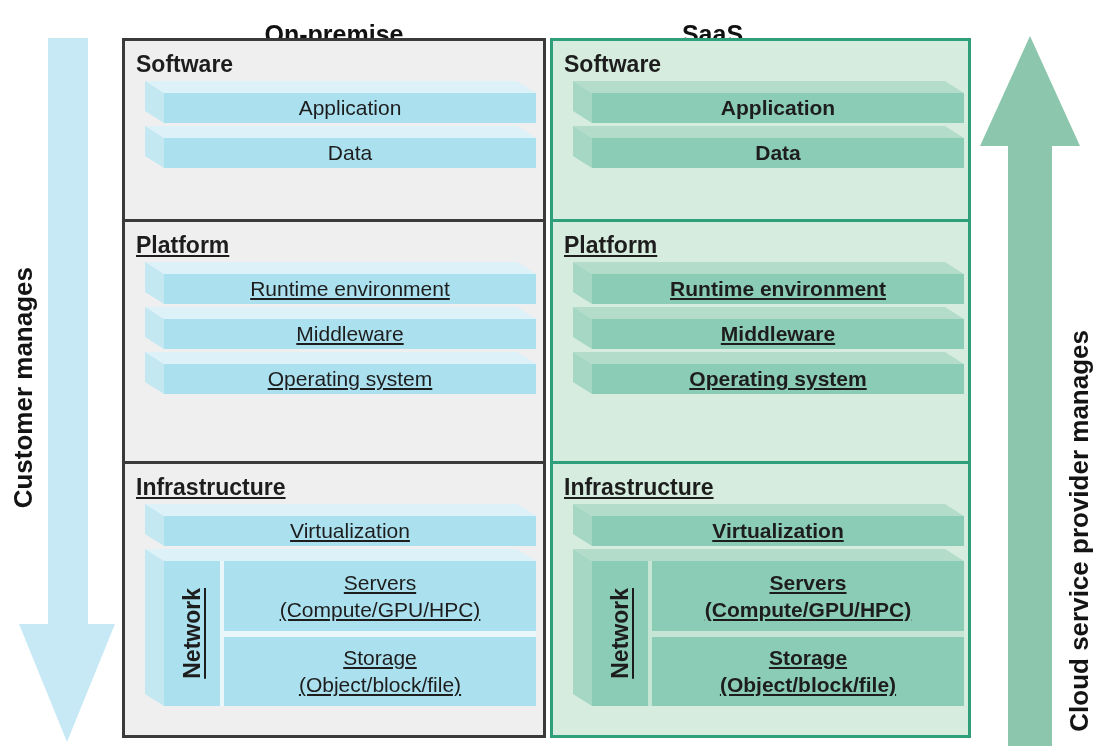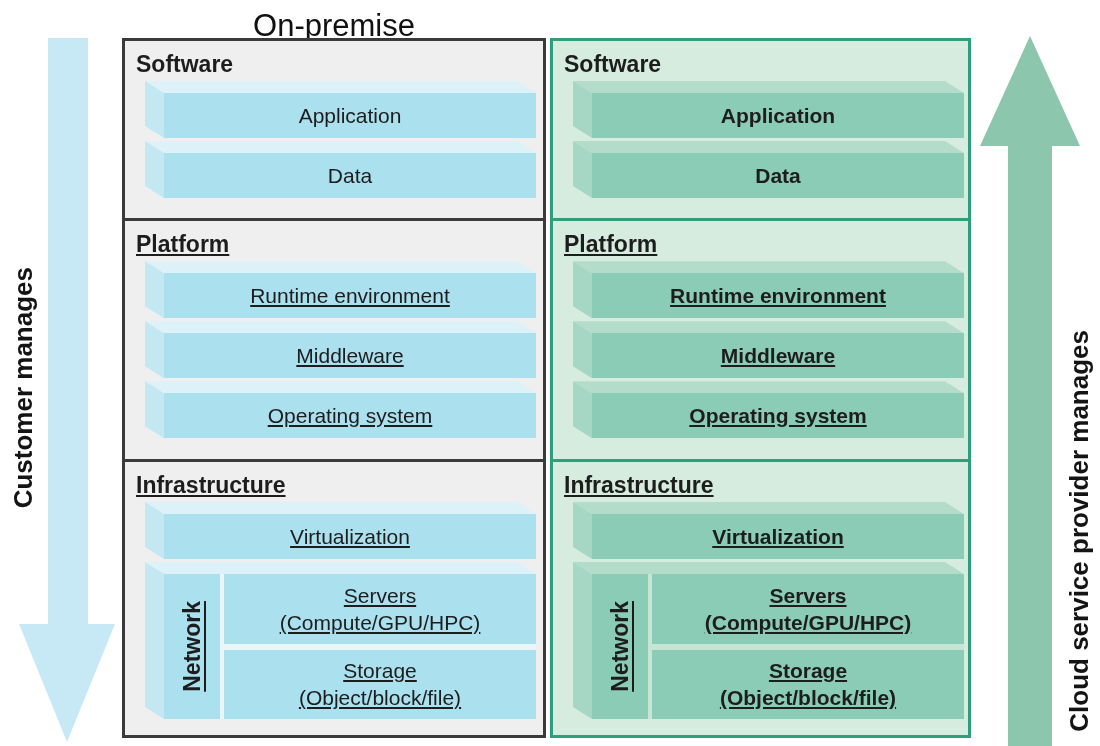--- a/index.html
+++ b/index.html
@@ -2,36 +2,36 @@
 <html><head>
 <meta charset="utf-8">
 <style>
   html,body{margin:0;padding:0;background:#ffffff;}
   .stage{
     position:relative;width:1100px;height:746px;background:#ffffff;overflow:hidden;
     font-family:"Liberation Sans","DejaVu Sans",sans-serif;color:#1d1d1d;
   }
   
   .col-title{
-    position:absolute;top:10px;height:32px;display:flex;align-items:center;justify-content:center;
-    font-size:31px;font-weight:400;color:#111;
+    position:absolute;top:18px;height:32px;display:flex;align-items:center;justify-content:center;
+    font-size:25px;font-weight:700;color:#111;
   }
   
   .panel{
     position:absolute;top:38px;height:700px;box-sizing:border-box;
     background:var(--panel);border:3px solid var(--border);
     display:flex;flex-direction:column;
   }
   .sec{box-sizing:border-box;padding:6px 0 16px 10px;}
   .sec + .sec{border-top:3px solid var(--border);text-decoration:underline;}
   .sec-h{font-size:23px;font-weight:700;margin:3px 0 2px 1px;line-height:28px;}
   
   .bars{width:372px;margin-left:29px;}
   .bar3d{
-    position:relative;height:45px;margin-top:15px;background:var(--face);
+    position:relative;height:30px;margin-top:15px;background:var(--face);
     display:flex;align-items:center;justify-content:center;text-align:center;
     font-size:21px;line-height:26px;
   }
   .bar3d::before{
     content:"";position:absolute;left:-19px;top:-12px;height:12px;width:calc(100% + 19px);
     background:var(--top);
     clip-path:polygon(0 0, calc(100% - 19px) 0, 100% 100%, 19px 100%);
   }
   .bar3d::after{
     content:"";position:absolute;left:-19px;top:-12px;width:19px;height:calc(100% + 12px);
@@ -68,20 +68,21 @@
   <div class="side-label left">
     <span class="vlabel">Customer manages</span>
   </div>
 
   <div style="--face: #abe0ef; --top: #dcf1f8; --side: #c3e8f2; --gap: #e9f6fa; --panel: #efefef; --border: #3a3a3a; --arrow: #c7e9f6;">
     <div class="arrow-part a-down-shaft"></div>
     <div class="arrow-part a-down-head"></div>
   </div>
 
   <div class="col-title" style="left:122px;width:424px;">On-premise</div>
+  <div class="col-title" style="left:540px;width:345px;">SaaS</div>
 
   <div class="panel c-blue" style="left: 122px; width: 424px; --face: #abe0ef; --top: #dcf1f8; --side: #c3e8f2; --gap: #e9f6fa; --panel: #efefef; --border: #3a3a3a; --arrow: #c7e9f6;">
 
     <div class="sec" style="height:178px;">
       <div class="sec-h">Software</div>
       <div class="bars">
         <div class="bar3d">
             <span>Application</span>
           </div>
         <div class="bar3d">

